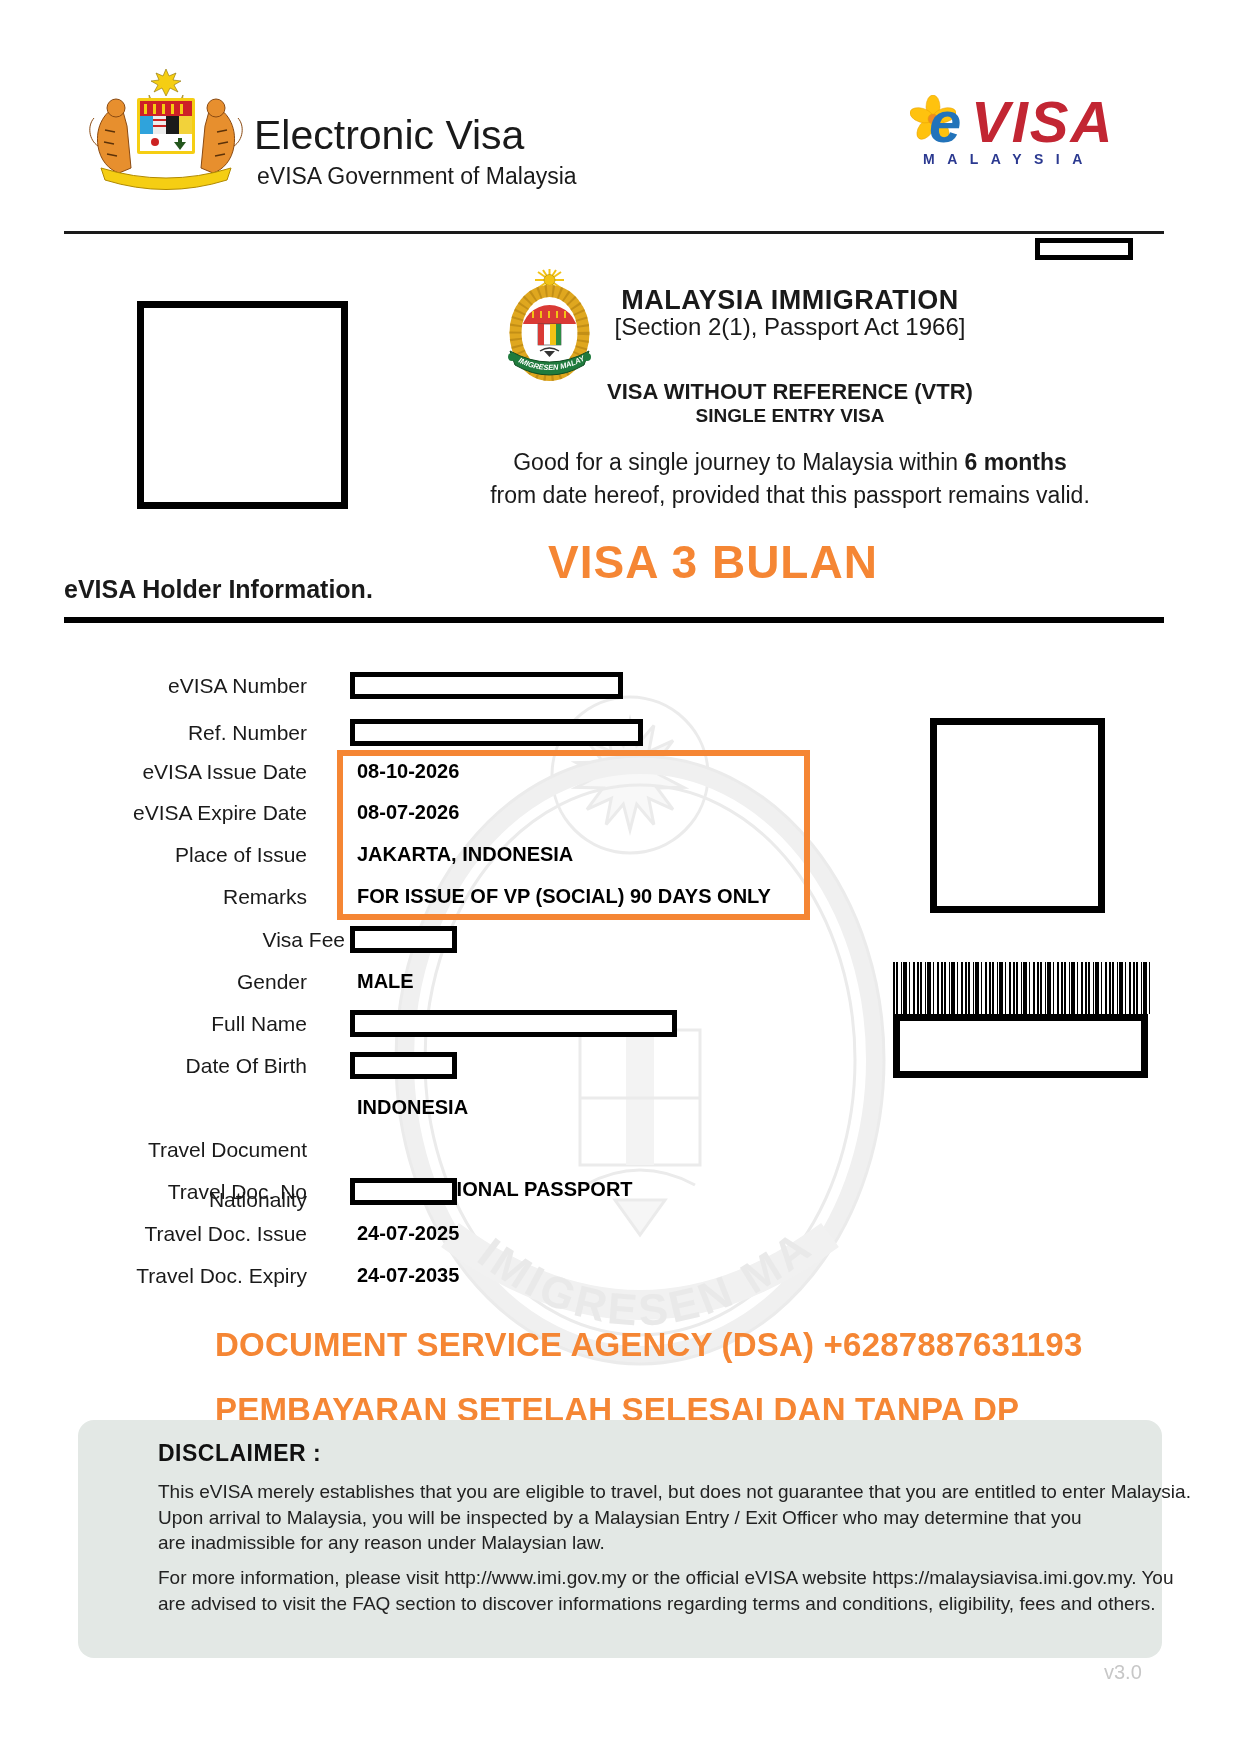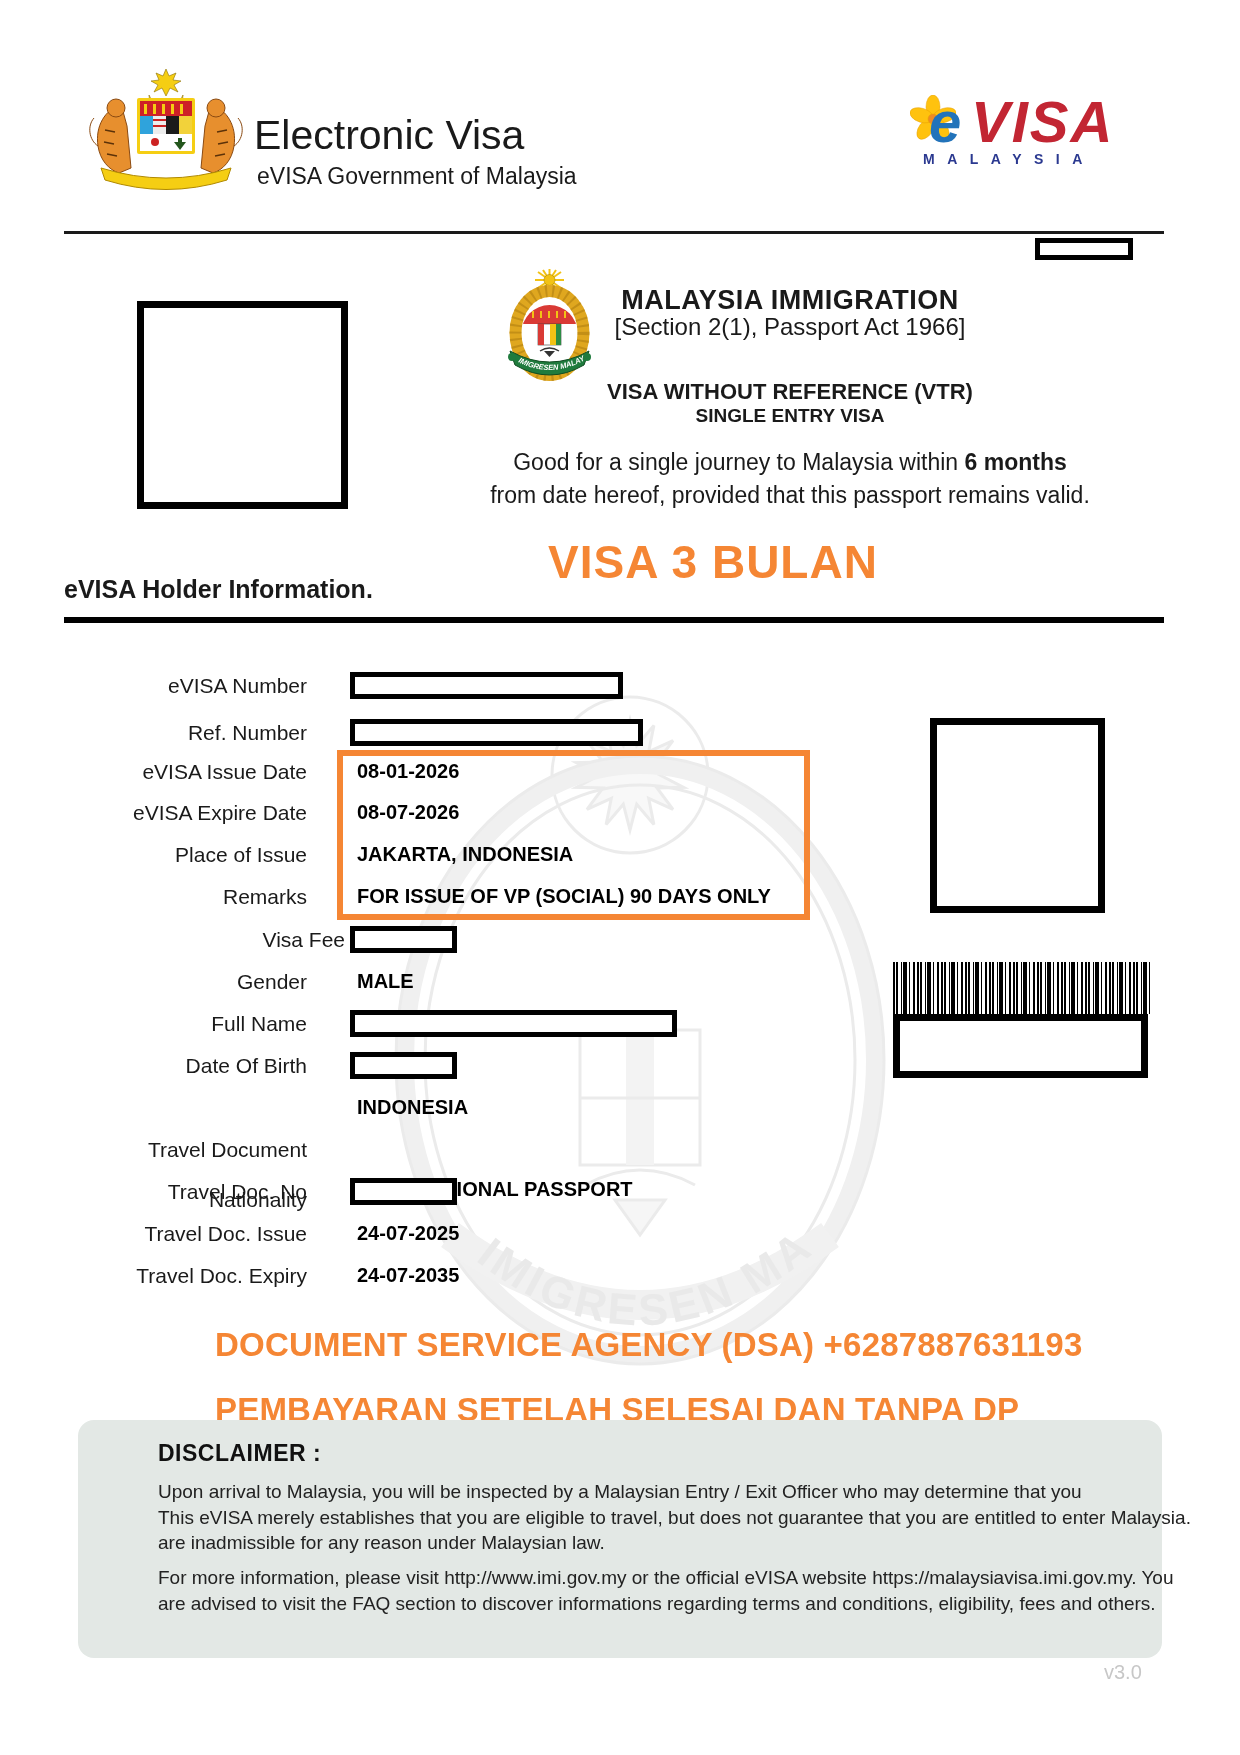--- a/index.html
+++ b/index.html
@@ -190,21 +190,21 @@
   <div class="abs hr-section"></div>
 
   <div class="abs highlight-box"></div>
 
   <div class="abs" id="form-rows" style="left:0;top:0;width:1240px;height:1662px">
       <div class="row-label" style="top: 674px;">eVISA Number</div>
       <div class="redact-box" style="top: 672px; width: 263px;"></div>
       <div class="row-label" style="top: 721px;">Ref. Number</div>
       <div class="redact-box" style="top: 719px; width: 283px;"></div>
       <div class="row-label" style="top: 760px;">eVISA Issue Date</div>
-      <div class="row-value" style="top: 760px;">08-01-2026</div>
+      <div class="row-value" style="top: 760px;">08-10-2026</div>
       <div class="row-label" style="top: 801px;">eVISA Expire Date</div>
       <div class="row-value" style="top: 801px;">08-07-2026</div>
       <div class="row-label" style="top: 843px;">Place of Issue</div>
       <div class="row-value" style="top: 843px;">JAKARTA, INDONESIA</div>
       <div class="row-label" style="top: 885px;">Remarks</div>
       <div class="row-value" style="top: 885px;">FOR ISSUE OF VP (SOCIAL) 90 DAYS ONLY</div>
       <div class="row-label" style="top: 928px; padding-left: 38px;">Visa Fee</div>
       <div class="redact-box" style="top: 926px; width: 97px;"></div>
       <div class="row-label" style="top: 970px;">Gender</div>
       <div class="row-value" style="top: 970px;">MALE</div>
@@ -227,22 +227,22 @@
   <div class="abs right-box"></div>
   <div class="abs barcode"></div>
   <div class="abs barcode-label-box"></div>
 
   <div class="abs agency agency-1">DOCUMENT SERVICE AGENCY (DSA) +6287887631193</div>
   <div class="abs agency agency-2">PEMBAYARAN SETELAH SELESAI DAN TANPA DP</div>
 
   <div class="abs disclaimer-box"></div>
   <div class="abs disc-heading">DISCLAIMER :</div>
   <div class="disc-p" id="disclaimer-p1">
+      <div>This eVISA merely establishes that you are eligible to travel, but does not guarantee that you are entitled to enter Malaysia.</div>
       <div>Upon arrival to Malaysia, you will be inspected by a Malaysian Entry / Exit Officer who may determine that you</div>
-      <div>This eVISA merely establishes that you are eligible to travel, but does not guarantee that you are entitled to enter Malaysia.</div>
       <div>are inadmissible for any reason under Malaysian law.</div>
     </div>
   <div class="disc-p" id="disclaimer-p2">
       <div>For more information, please visit http://www.imi.gov.my or the official eVISA website https://malaysiavisa.imi.gov.my. You</div>
       <div>are advised to visit the FAQ section to discover informations regarding terms and conditions, eligibility, fees and others.</div>
     </div>
 
   <div class="abs version">v3.0</div>
 </div>
 

